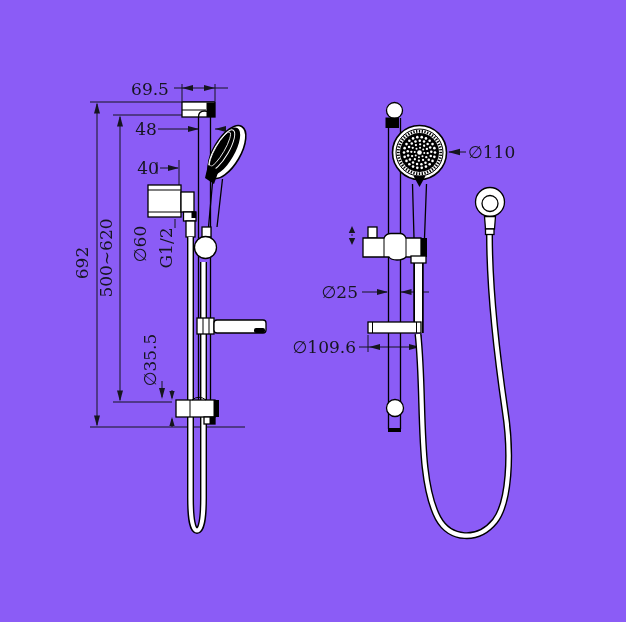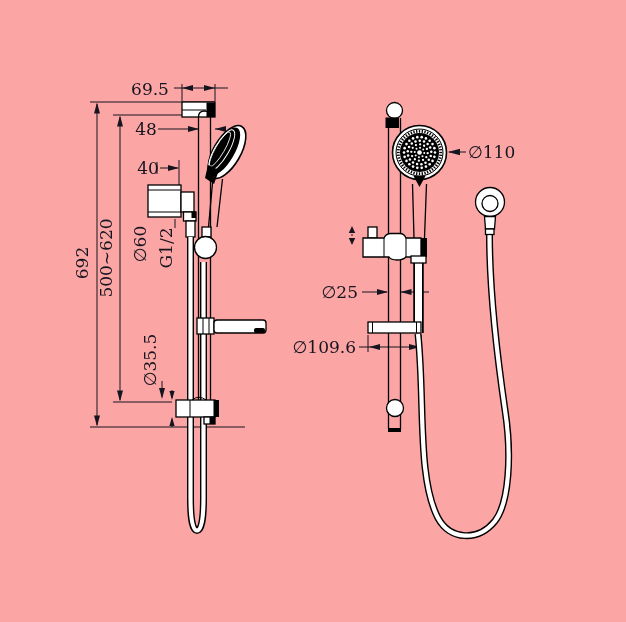--- a/index.html
+++ b/index.html
@@ -1,16 +1,16 @@
 <!DOCTYPE html>
 <html><head>
 <meta charset="utf-8">
 <style>
   html,body{margin:0;padding:0;background:#fff;}
-  .stage{width:626px;height:622px;position:relative;background:#fca5a5;overflow:hidden;}
+  .stage{width:626px;height:622px;position:relative;background:#8b5cf6;overflow:hidden;}
   svg{display:block;}
   .ln{stroke:#000;stroke-width:1.3;fill:none;}
   .thin{stroke:#000;stroke-width:1;fill:none;}
   .wfill{fill:#fff;stroke:#000;stroke-width:1.3;}
   .bfill{fill:#000;stroke:none;}
   .dim{stroke:#15151f;stroke-width:1;fill:none;}
   .dim-text{font-family:"DejaVu Serif", serif;font-size:17px;fill:#15151f;}
   .arr{fill:#15151f;stroke:none;}
 </style>
 </head>

